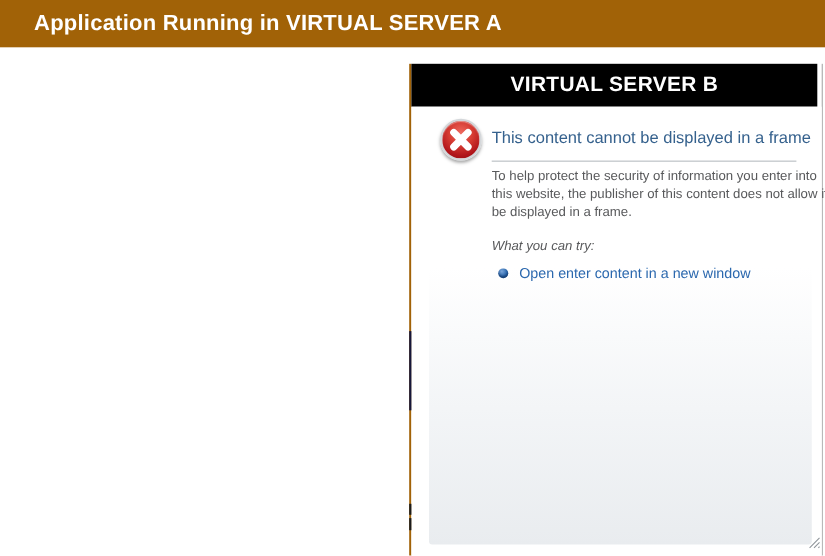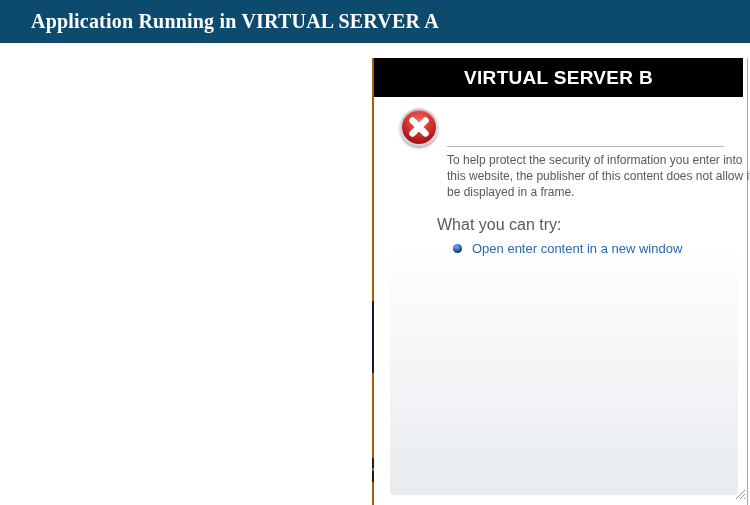--- a/index.html
+++ b/index.html
@@ -1,21 +1,21 @@
 <!DOCTYPE html>
 <html><head>
 <meta charset="utf-8">
 <style>
   * { margin:0; padding:0; box-sizing:border-box; }
   html,body { width:750px; height:505px; background:#ffffff; overflow:hidden;
               font-family:"Liberation Sans", sans-serif; }
 
   
   .topbar { position:absolute; left:0; top:0; width:750px; height:43px;
-            background:#0c4a6e; display:flex; align-items:center;font-family:Liberation Serif, serif; }
+            background:#a16207; display:flex; align-items:center; }
   .topbar span { color:#ffffff; font-size:20px; font-weight:800; letter-spacing:.2px;
                  padding-left:31px; white-space:nowrap; }
 
   
   .panel { position:absolute; left:372px; top:58px; width:376px; height:447px;
            background:#ffffff; border-left:2px solid #a16207; border-right:1px solid #a9a9a9; }
   .panel-header { height:39px; background:#000000; margin-right:4px;
                   display:flex; align-items:center; justify-content:center; }
   .panel-header span { color:#ffffff; font-size:19px; font-weight:700; letter-spacing:.3px;
                        white-space:nowrap; }
@@ -36,22 +36,22 @@
 
   .err-head { position:absolute; left:73px; top:20px; width:280px;
               font-size:15px; color:#35618d; white-space:nowrap; }
   .rule { position:absolute; left:73px; top:49px; width:277px; height:1px;
           background:#b7bcc1; border:0; }
 
   .err-body { position:absolute; left:73px; top:55px; color:#58595b;
               font-size:12px; line-height:16px; }
   .err-body div { white-space:nowrap; }
 
-  .try-label { position:absolute; left:63px; top:119px; color:#58595b; font-size:16px;
-               white-space:nowrap; }
+  .try-label { position:absolute; left:73px; top:119px; color:#58595b; font-size:12px;
+               white-space:nowrap;font-style:italic; }
 
   .link-row { position:absolute; left:79px; top:144px; display:flex; align-items:center; }
   .bullet { width:9px; height:9px; border-radius:50%; margin-right:10px;
             background:radial-gradient(circle at 35% 30%, #7aa6da 0%, #2b68ae 55%, #174a86 100%);
             box-shadow:inset 0 -2px 2px rgba(12,40,80,.55); }
   .link-row a { color:#2b68ae; font-size:13px; text-decoration:none; white-space:nowrap;
                 cursor:pointer; }
 
   
   .mark { position:absolute; width:2px; background:#17173a; }
@@ -76,20 +76,21 @@
 
   <div class="panel-body">
     <div class="grad"></div>
 
     <div class="err-icon">
       <svg width="34" height="34" viewBox="0 0 34 34">
         <path d="M10.5 10.5 L23.5 23.5 M23.5 10.5 L10.5 23.5" stroke="#ffffff" stroke-width="6.5" stroke-linecap="round" fill="none"></path>
       </svg>
     </div>
 
+    <div class="err-head">This content cannot be displayed in a frame</div>
     <div class="rule"></div>
 
     <div class="err-body">
       <div>To help protect the security of information you enter into</div>
       <div>this website, the publisher of this content does not allow it to</div>
       <div>be displayed in a frame.</div>
     </div>
 
     <div class="try-label">What you can try:</div>
 

